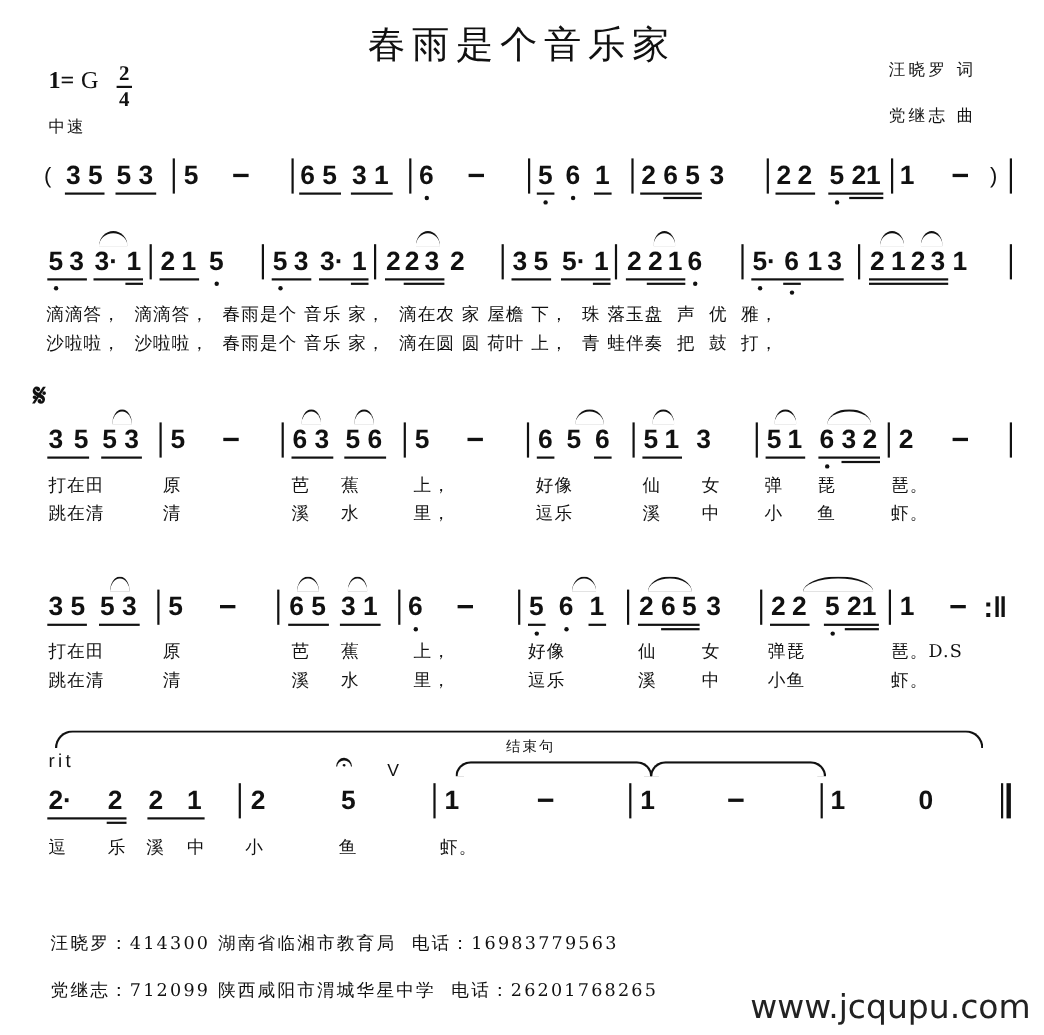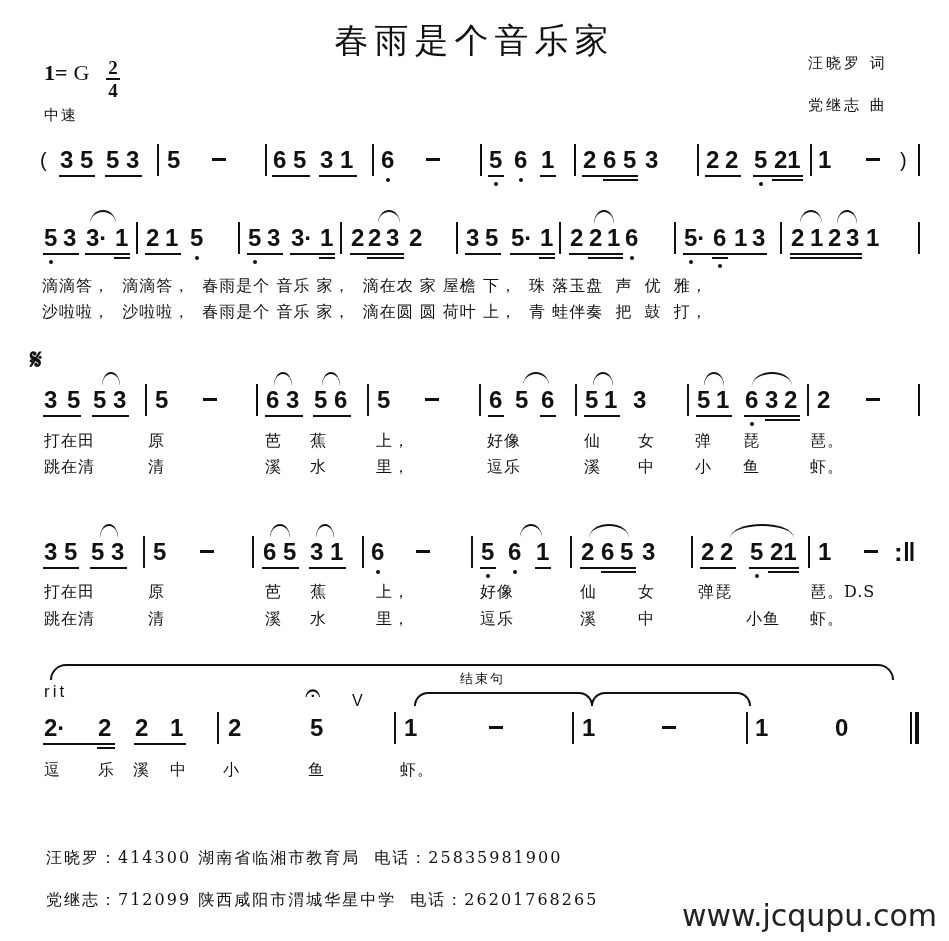--- a/index.html
+++ b/index.html
@@ -327,21 +327,21 @@
   </div>
 <div id="l4v2">
     <span class="lyr" style="left: 44px; top: 609px;">跳在清</span>
     <span class="lyr" style="left: 148px; top: 609px;">清</span>
     <span class="lyr" style="left: 265px; top: 609px;">溪</span>
     <span class="lyr" style="left: 310px; top: 609px;">水</span>
     <span class="lyr" style="left: 376px; top: 609px;">里，</span>
     <span class="lyr" style="left: 480px; top: 609px;">逗乐</span>
     <span class="lyr" style="left: 580px; top: 609px;">溪</span>
     <span class="lyr" style="left: 638px; top: 609px;">中</span>
-    <span class="lyr" style="left: 698px; top: 609px; margin-left: 48px;">小鱼</span>
+    <span class="lyr" style="left: 698px; top: 609px;">小鱼</span>
     <span class="lyr" style="left: 810px; top: 609px;">虾。</span>
   </div>
 
 <div class="bigbrace" style="left:50px;top:664px;width:840px;"></div>
 <div class="abs" style="left:44px;top:682px;font-family:'Liberation Sans',sans-serif;font-size:17px;letter-spacing:3px;">rit</div>
 <div class="abs" style="left:460px;top:670px;font-size:13px;letter-spacing:2px;">结束句</div>
 <div class="bigbrace" style="left:414px;top:692px;width:175px;height:12px;"></div>
 <div class="bigbrace" style="left:591px;top:692px;width:156px;height:12px;"></div>
 <div class="abs" style="left:305px;top:676px;font-size:28px;">𝄐</div>
 <div class="abs" style="left:352px;top:692px;font-family:'Liberation Sans',sans-serif;font-size:16px;">V</div>
@@ -371,15 +371,15 @@
 <div id="l5">
     <span class="lyr" style="left: 44px; top: 760px;">逗</span>
     <span class="lyr" style="left: 98px; top: 760px;">乐</span>
     <span class="lyr" style="left: 133px; top: 760px;">溪</span>
     <span class="lyr" style="left: 170px; top: 760px;">中</span>
     <span class="lyr" style="left: 223px; top: 760px;">小</span>
     <span class="lyr" style="left: 308px; top: 760px;">鱼</span>
     <span class="lyr" style="left: 400px; top: 760px;">虾。</span>
   </div>
 
-<div class="info" style="top:848px;">汪晓罗：414300 湖南省临湘市教育局  电话：25835981900</div>
+<div class="info" style="top:848px;">汪晓罗：414300 湖南省临湘市教育局  电话：16983779563</div>
 <div class="info" style="top:890px;">党继志：712099 陕西咸阳市渭城华星中学  电话：26201768265</div>
 <div class="watermark">www.jcqupu.com</div>
 
 </body></html>

